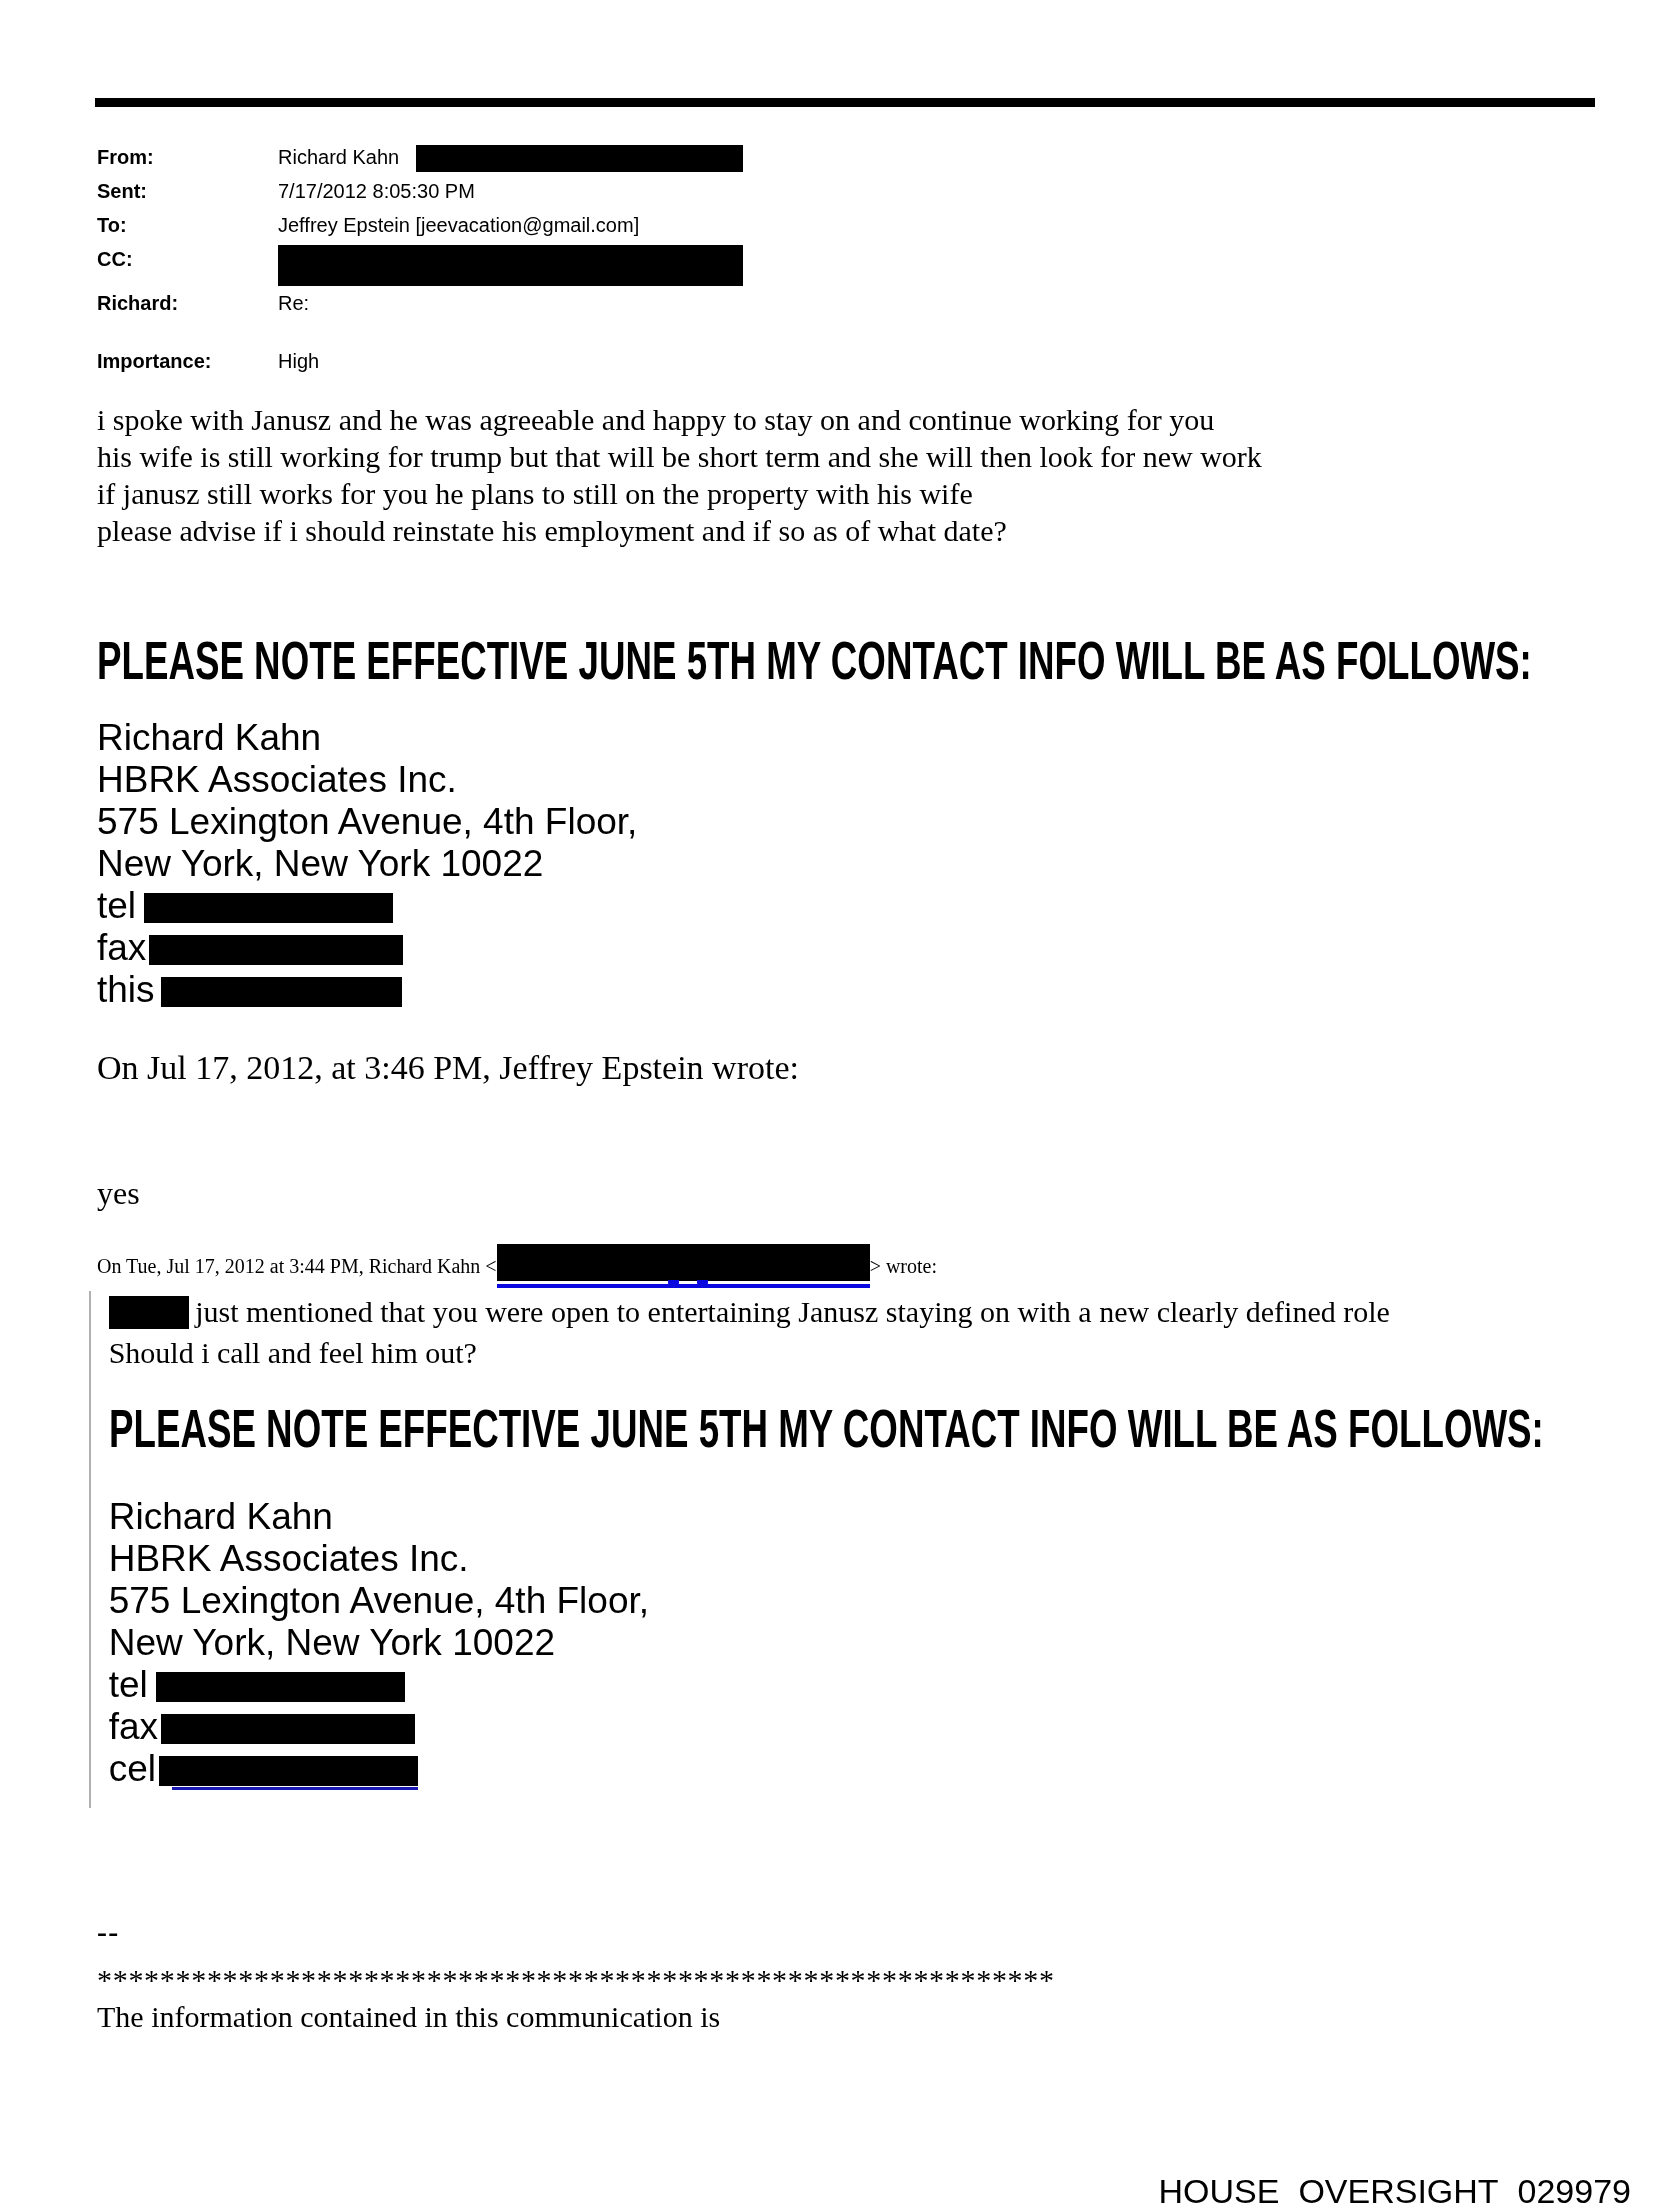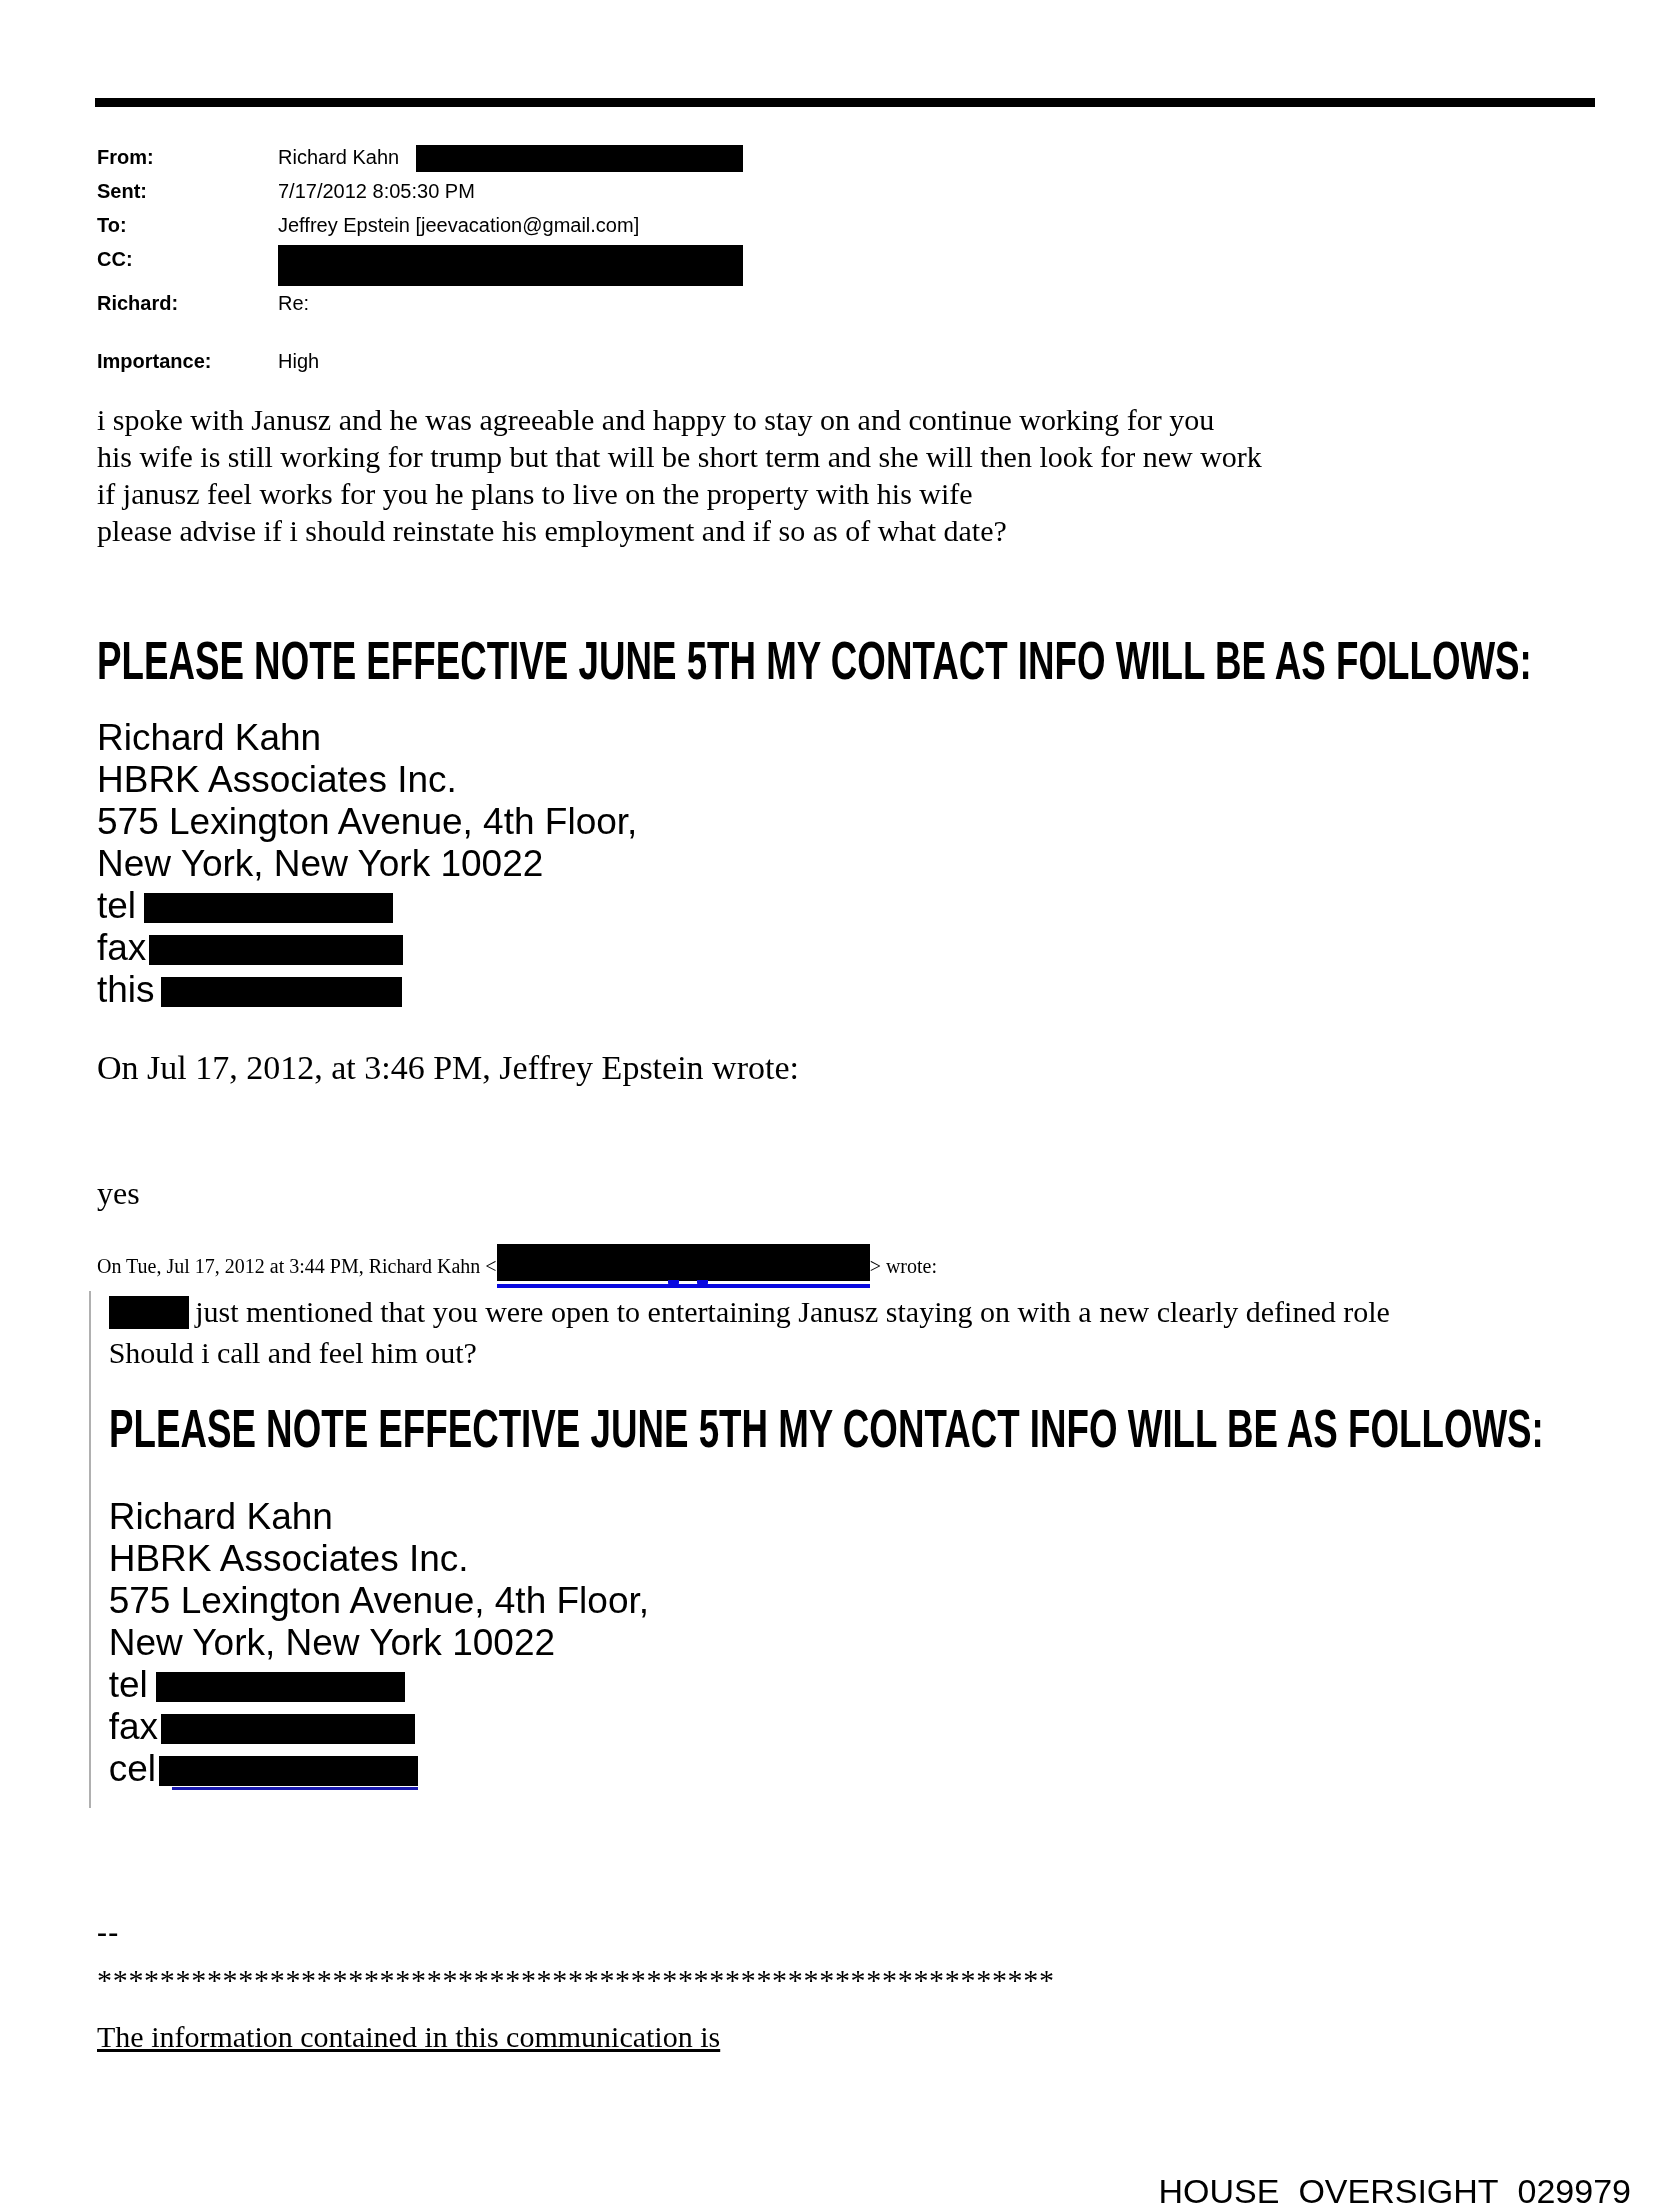--- a/index.html
+++ b/index.html
@@ -65,21 +65,21 @@
     border-left:2.6px solid #b0b0b0; padding-left:17.7px; padding-bottom:18.3px;
   }
   .qline { font-size:30px; line-height:41px; white-space:nowrap; }
   .ch2 { margin-top:29px; }
   .contact2 { margin-top:42px; }
 
   
   .sig { position:absolute; left:97px; top:1913px; font-size:30px; line-height:37px; }
   .dashes { font-weight:bold; letter-spacing:1.3px; }
   .stars { margin-top:10.5px; letter-spacing:0.7px; white-space:nowrap; }
-  .disclaimer { margin-top:20px;text-decoration:underline; }
+  .disclaimer { margin-top:0; }
   .bates {
     position:absolute; right:38px; top:2148px;
     font-family:"Liberation Sans", sans-serif; font-size:34px;margin-top:24px;
   }
 </style>
 </head>
 <body>
 
 <div class="page">
 
@@ -108,21 +108,21 @@
     </div>
     <div class="hrow importance">
       <span class="hlabel">Importance:</span>
       <span class="hvalue">High</span>
     </div>
   </div>
 
   <div class="para">
     <div>i spoke with Janusz and he was agreeable and happy to stay on and continue working for you</div>
     <div>his wife is still working for trump but that will be short term and she will then look for new work</div>
-    <div>if janusz feel works for you he plans to live on the property with his wife</div>
+    <div>if janusz still works for you he plans to still on the property with his wife</div>
     <div>please advise if i should reinstate his employment and if so as of what date?</div>
   </div>
 
   <div class="contact-heading ch1">PLEASE NOTE EFFECTIVE JUNE 5TH MY CONTACT INFO WILL BE AS FOLLOWS:</div>
 
   <div class="contact contact1">
     <div>Richard Kahn</div>
     <div>HBRK Associates Inc.</div>
     <div>575 Lexington Avenue, 4th Floor,</div>
     <div>New York, New York 10022</div>

